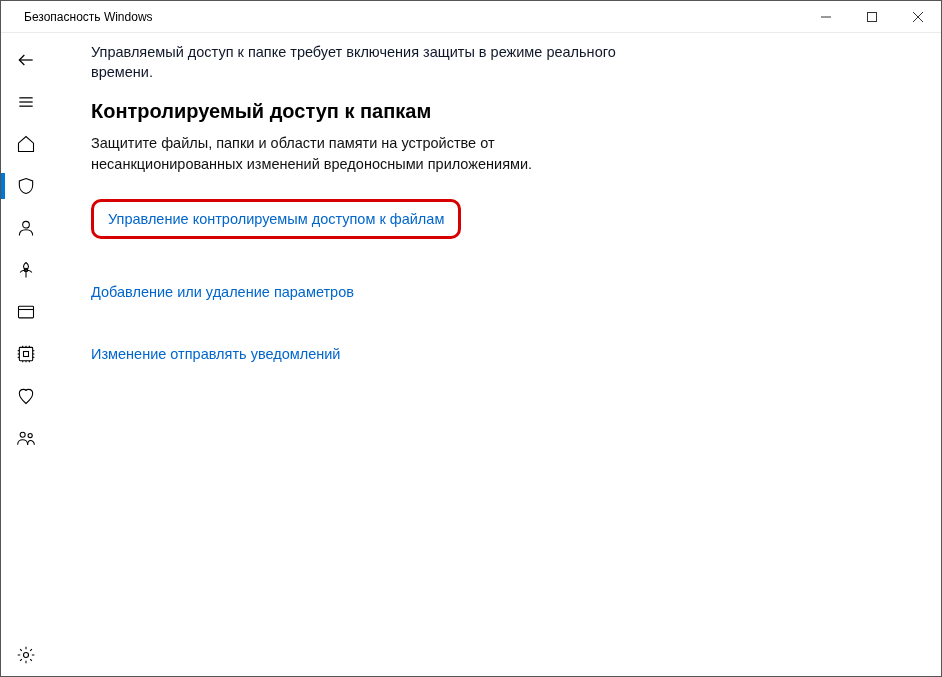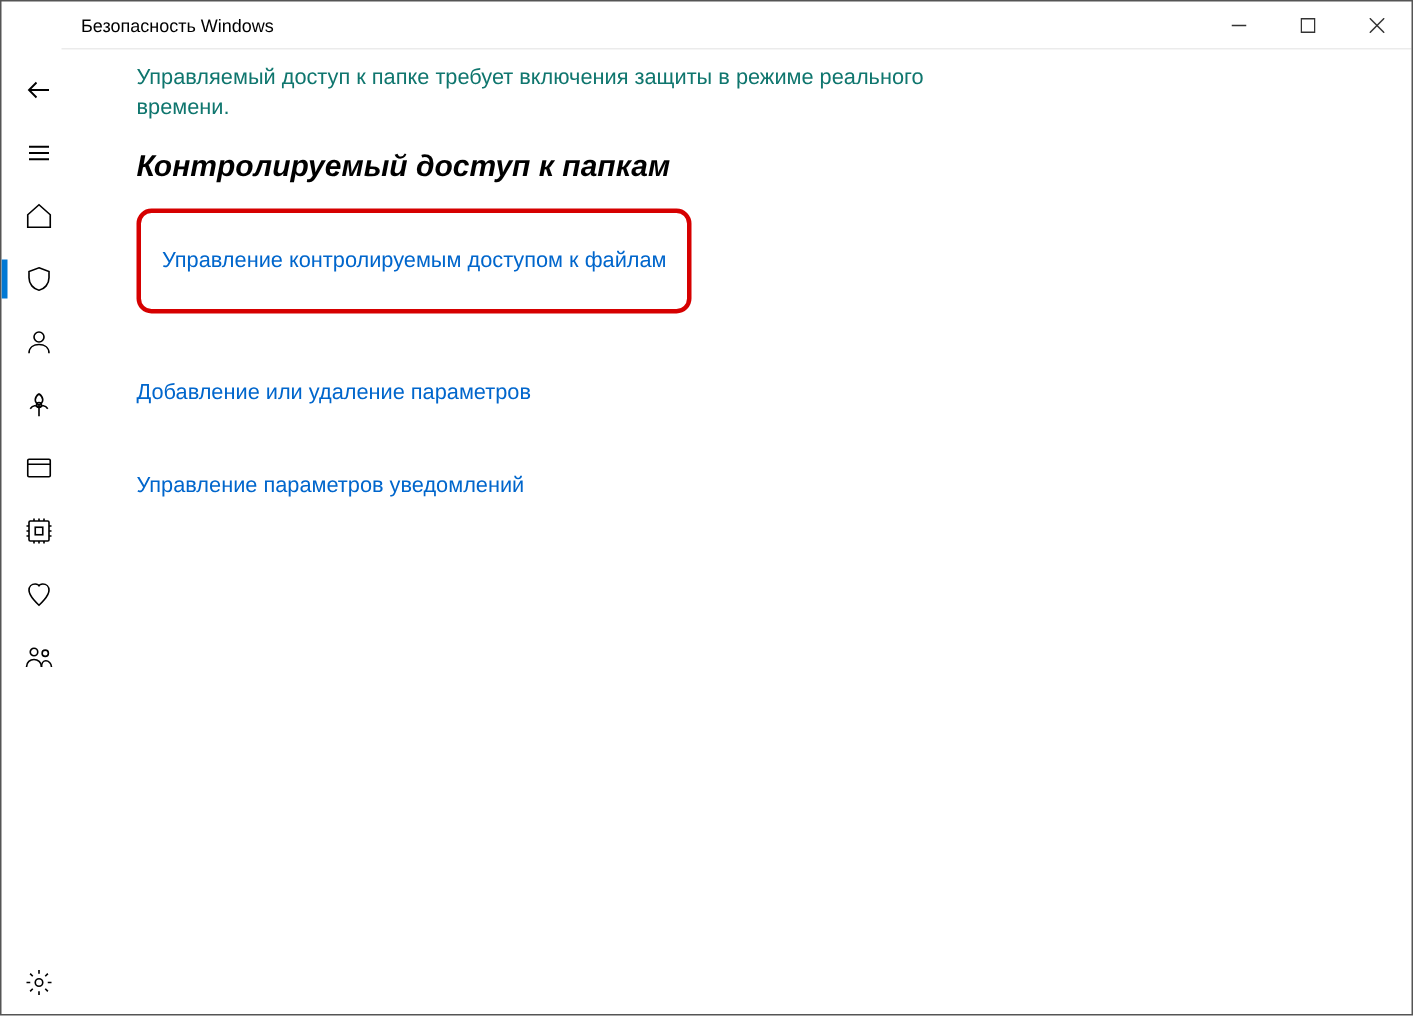--- a/index.html
+++ b/index.html
@@ -9,25 +9,24 @@
     width: 942px;
     height: 677px;
     overflow: hidden;
     border: 1px solid #555;
   }
   .titlebar {
     height: 32px;
     display: flex;
     align-items: center;
     justify-content: space-between;
-    padding-left: 13px;
+    padding-left: 23px;
     font-size: 12px;
     color: #000;
     border-bottom: 1px solid rgba(0,0,0,0.08);
-    margin-left: 40px;
   }
   .titlebar .controls {
     display: flex;
     height: 100%;
   }
   .win-btn {
     width: 46px;
     display: flex;
     align-items: center;
     justify-content: center;
@@ -65,53 +64,52 @@
     width: 4px;
     background: #0078d4;
   }
   .nav-item svg { width: 20px; height: 20px; }
   .content {
     flex: 1;
     padding: 10px 30px 20px 40px;
     overflow-y: auto;
   }
   .warning {
-    color: #0f766e;
+    color: #0f172a;
     font-size: 14.5px;
     line-height: 1.35;
     margin-bottom: 18px;
     max-width: 560px;
   }
   .section-title {
     font-size: 20px;
     font-weight: 600;
     color: #000;
     margin-bottom: 10px;
-    font-style: italic;
   }
   .section-desc {
     font-size: 14.5px;
     color: #111;
     line-height: 1.45;
     max-width: 520px;
     margin-bottom: 18px;
   }
   .section-link {
     color: #0066cc;
     font-size: 14.5px;
     cursor: pointer;
     display: inline-block;
   }
   .section {
     margin-bottom: 44px;
   }
   .highlight-box {
     border: 3px solid #d60000;
     border-radius: 10px;
-    padding: 23px 14px;
+    padding: 8px 14px;
     display: inline-block;
     margin-top: 6px;
   }
 </style>
 </head>
 <body>
 
 <div class="titlebar">
   <span>Безопасность Windows</span>
   <div class="controls">
@@ -219,26 +217,27 @@
           <path d="M12 2 L12 5 M12 19 L12 22 M4.9 4.9 L7 7 M17 17 L19.1 19.1 M2 12 L5 12 M19 12 L22 12 M4.9 19.1 L7 17 M17 7 L19.1 4.9"></path>
         </svg>
     </div>
   </div>
 
   <div class="content">
     <div class="warning">Управляемый доступ к папке требует включения защиты в режиме реального времени.</div>
 
     <div class="section">
       <div class="section-title">Контролируемый доступ к папкам</div>
+      <div class="section-desc">Защитите файлы, папки и области памяти на устройстве от несанкционированных изменений вредоносными приложениями.</div>
       <div class="highlight-box">
         <span class="section-link">Управление контролируемым доступом к файлам</span>
       </div>
     </div>
 
     <div class="section">
       <span class="section-link">Добавление или удаление параметров</span>
     </div>
 
     <div class="section">
-      <span class="section-link">Управление параметров уведомлений</span>
+      <span class="section-link">Изменение отправлять уведомлений</span>
     </div>
   </div>
 </div>
 
 </body></html>

